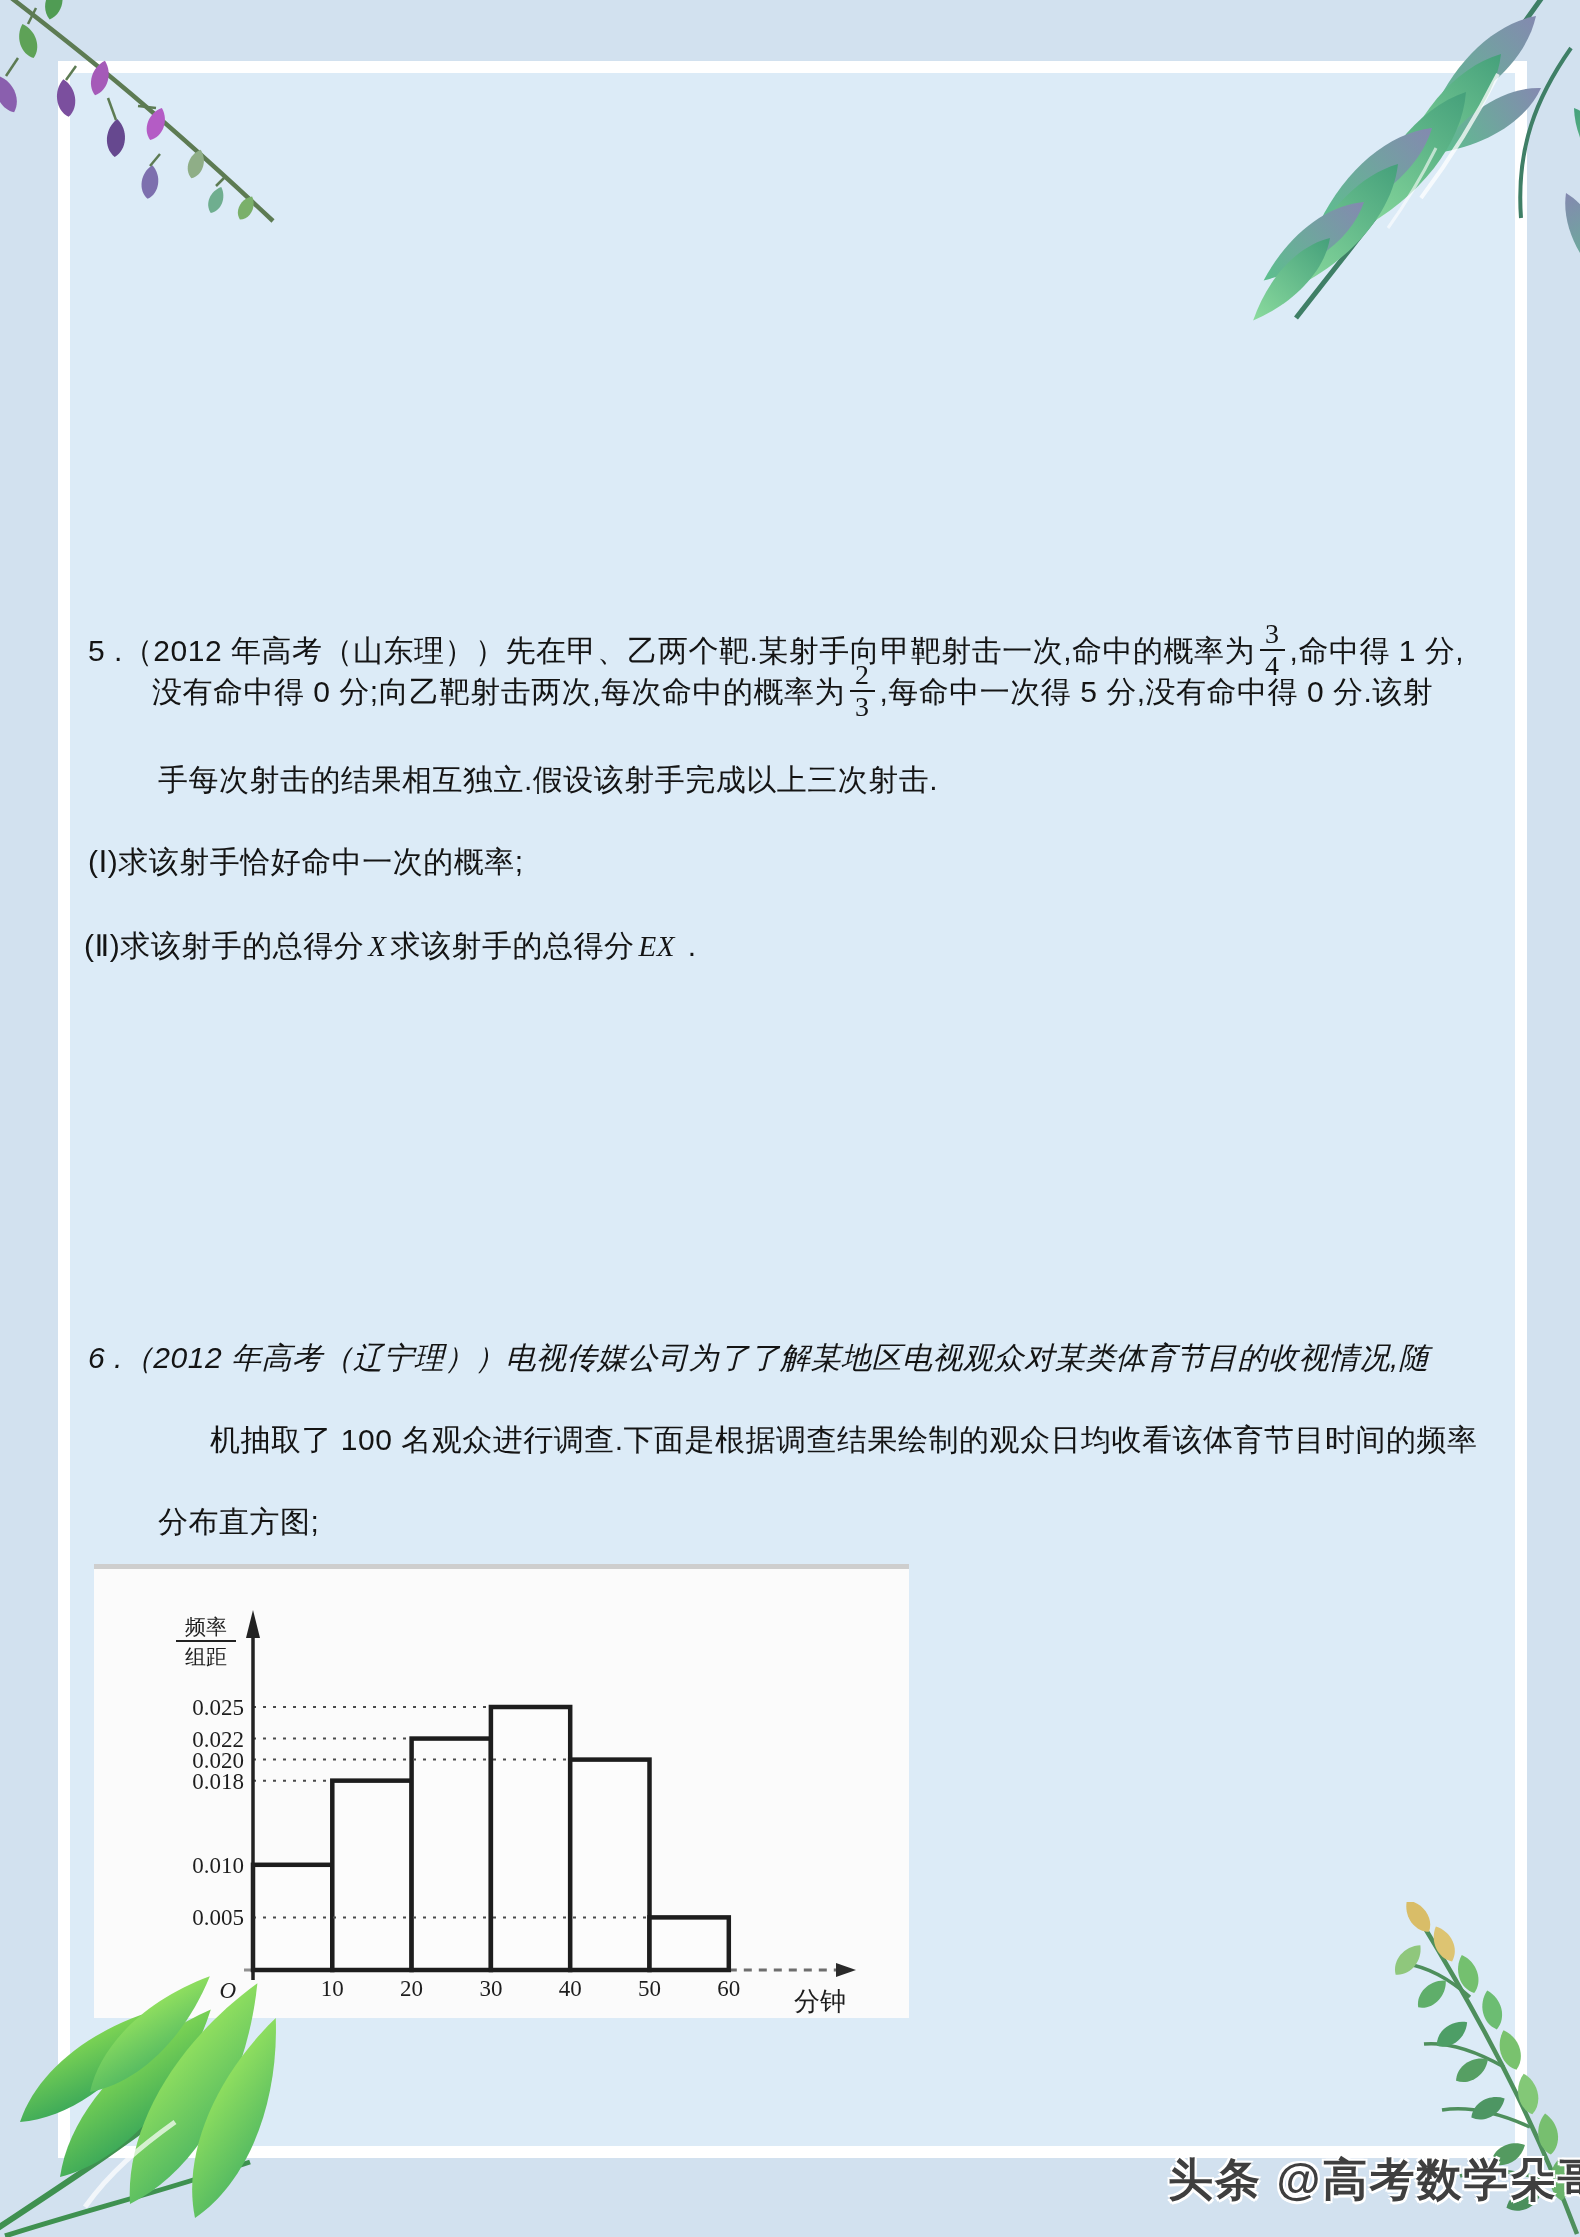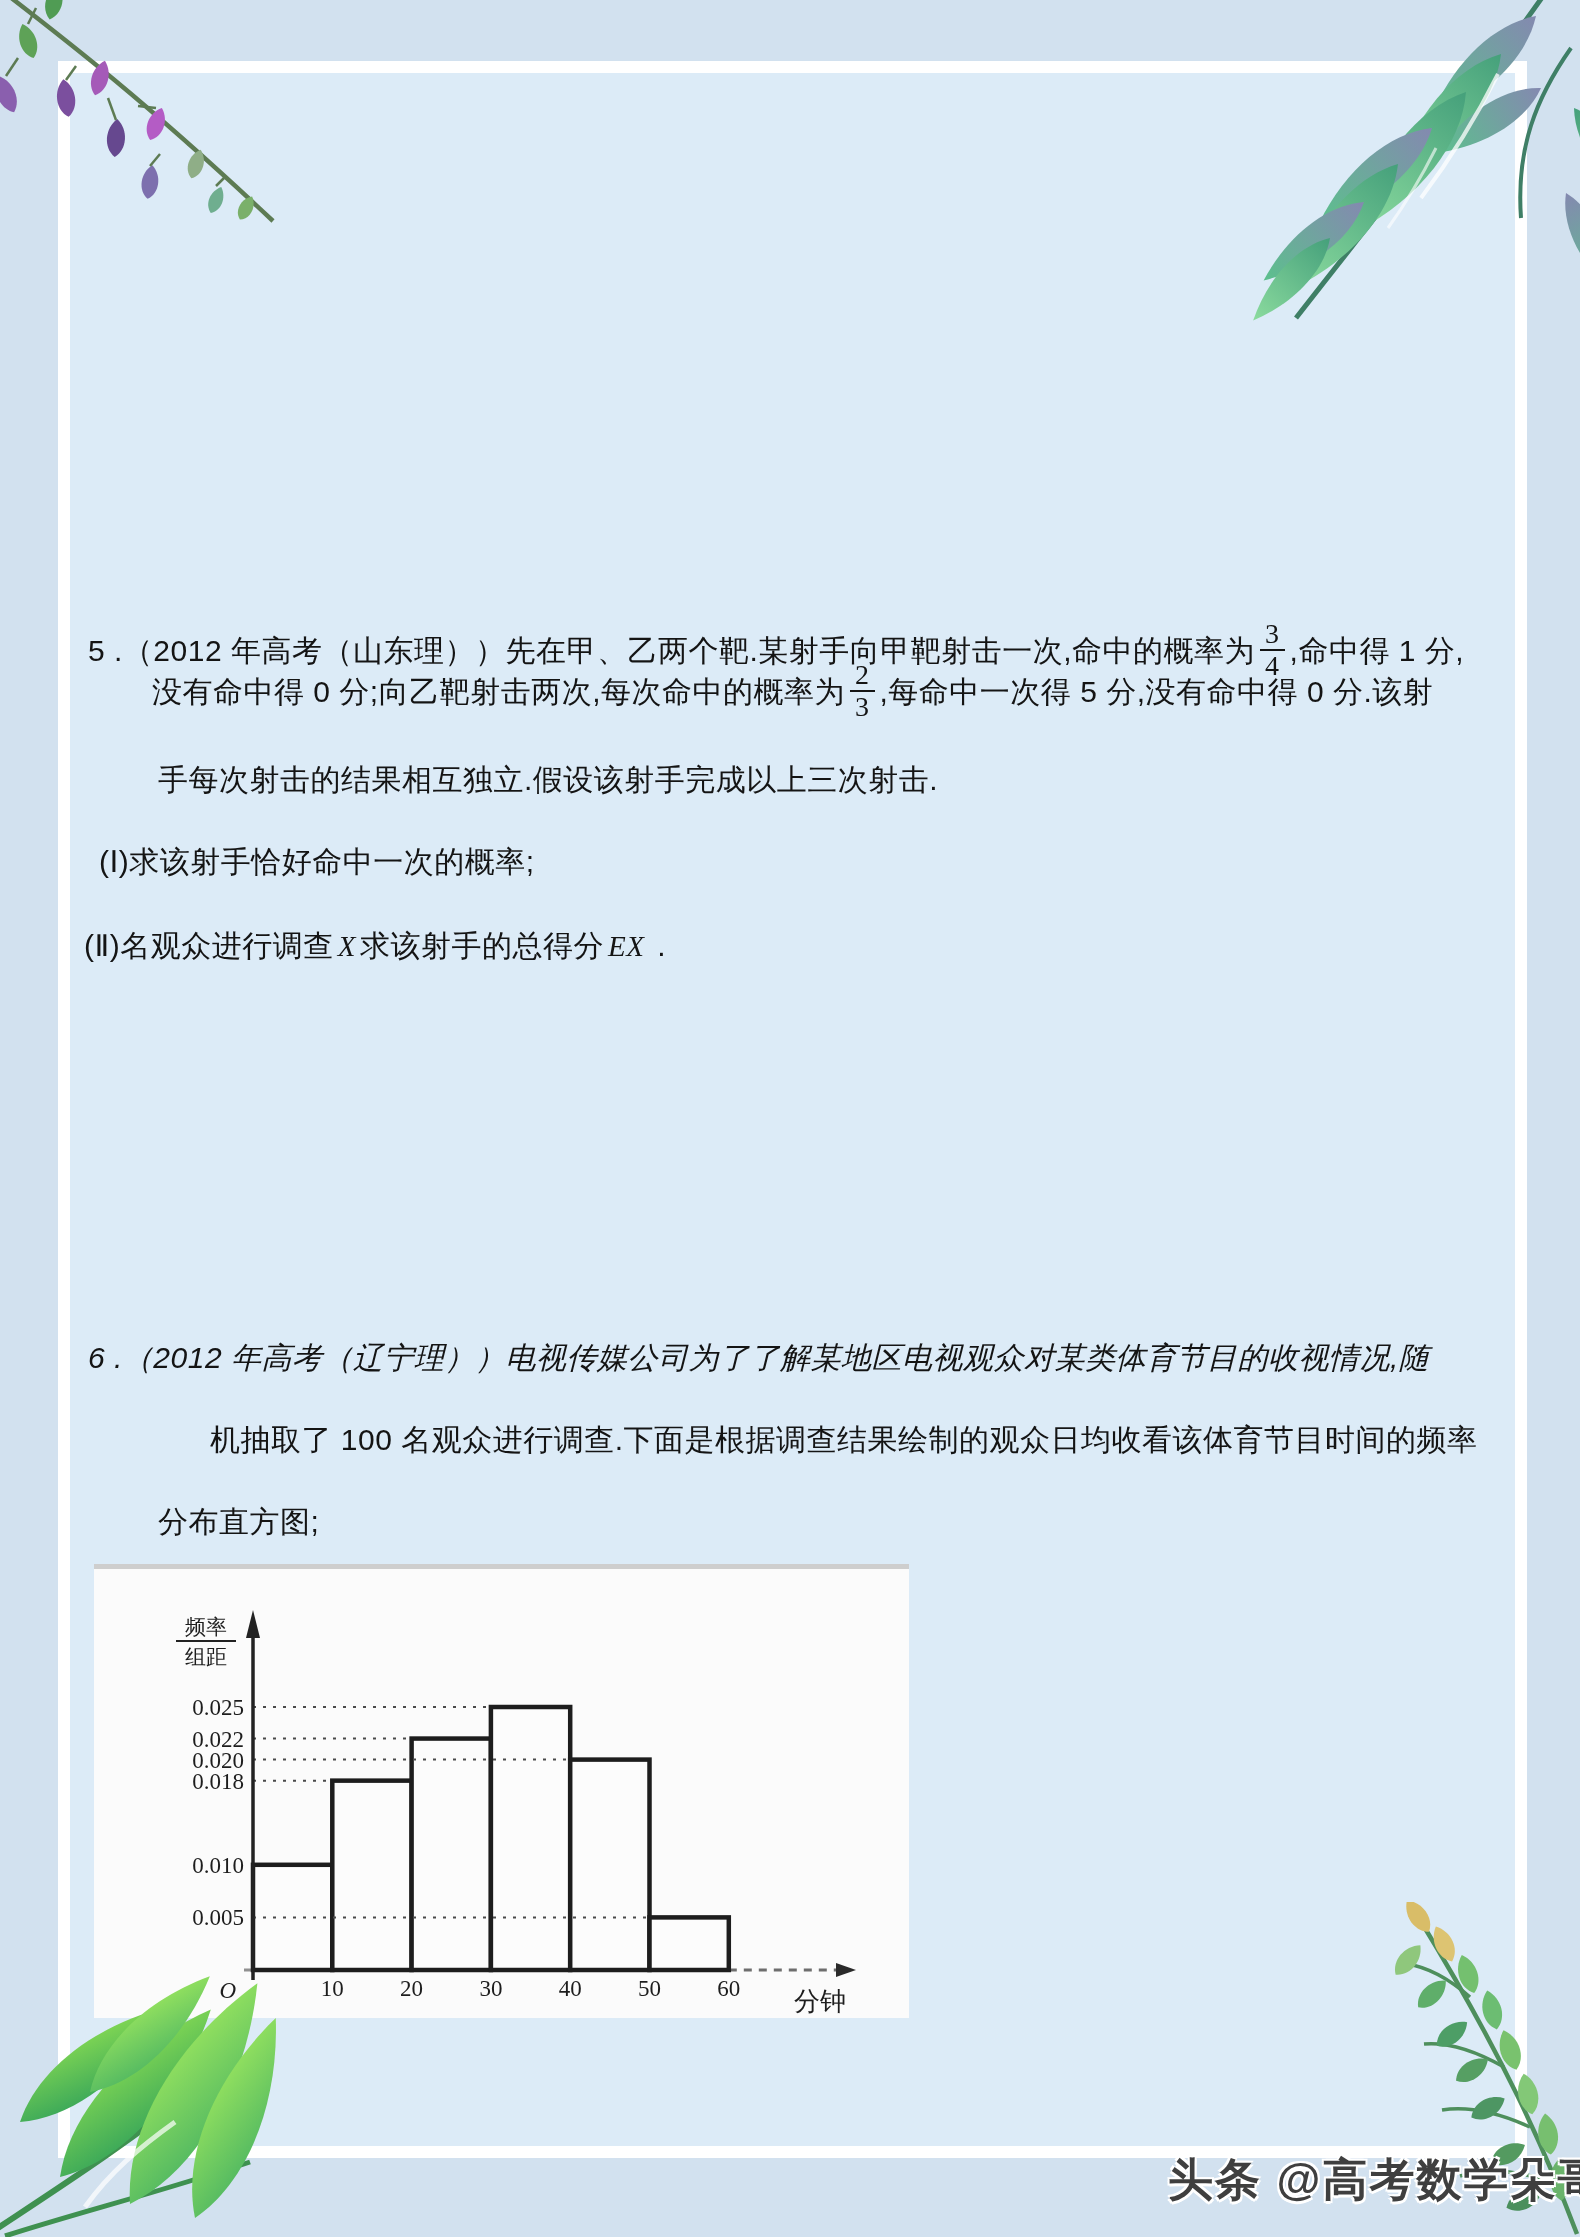--- a/index.html
+++ b/index.html
@@ -48,23 +48,23 @@
       <span class="den">4</span>
     </span><span>,命中得 1 分,</span>
 </div>
 <div class="textline" style="left:152px;top:663px;">
   <span>没有命中得 0 分;向乙靶射击两次,每次命中的概率为</span><span class="frac">
       <span class="num">2</span>
       <span class="den">3</span>
     </span><span>,每命中一次得 5 分,没有命中得 0 分.该射</span>
 </div>
 <div class="textline" style="left:158px;top:758px;">手每次射击的结果相互独立.假设该射手完成以上三次射击.</div>
-<div class="textline" style="left:99px;top:840px;">(Ⅰ)求该射手恰好命中一次的概率;</div>
+<div class="textline" style="left:88px;top:840px;">(Ⅰ)求该射手恰好命中一次的概率;</div>
 <div class="textline" style="left:84px;top:924px;">
-  <span>(Ⅱ)名观众进行调查</span><span class="var">X</span><span>求该射手的总得分</span><span class="var">EX</span><span> .</span>
+  <span>(Ⅱ)求该射手的总得分</span><span class="var">X</span><span>求该射手的总得分</span><span class="var">EX</span><span> .</span>
 </div>
 
 <div class="textline" style="left:88px;top:1336px;font-style:italic;">6 .（2012 年高考（辽宁理））电视传媒公司为了了解某地区电视观众对某类体育节目的收视情况,随</div>
 <div class="textline" style="left:174px;top:1418px;margin-left:36px;">机抽取了 100 名观众进行调查.下面是根据调查结果绘制的观众日均收看该体育节目时间的频率</div>
 <div class="textline" style="left:158px;top:1500px;">分布直方图;</div>
 
 <div class="chart-box">
   <div class="scan-edge"></div>
   <svg id="chart-svg" width="815" height="454" viewBox="0 0 815 454">
       <line x1="150" y1="406" x2="634.8" y2="406" stroke="#909090" stroke-width="3"></line>

